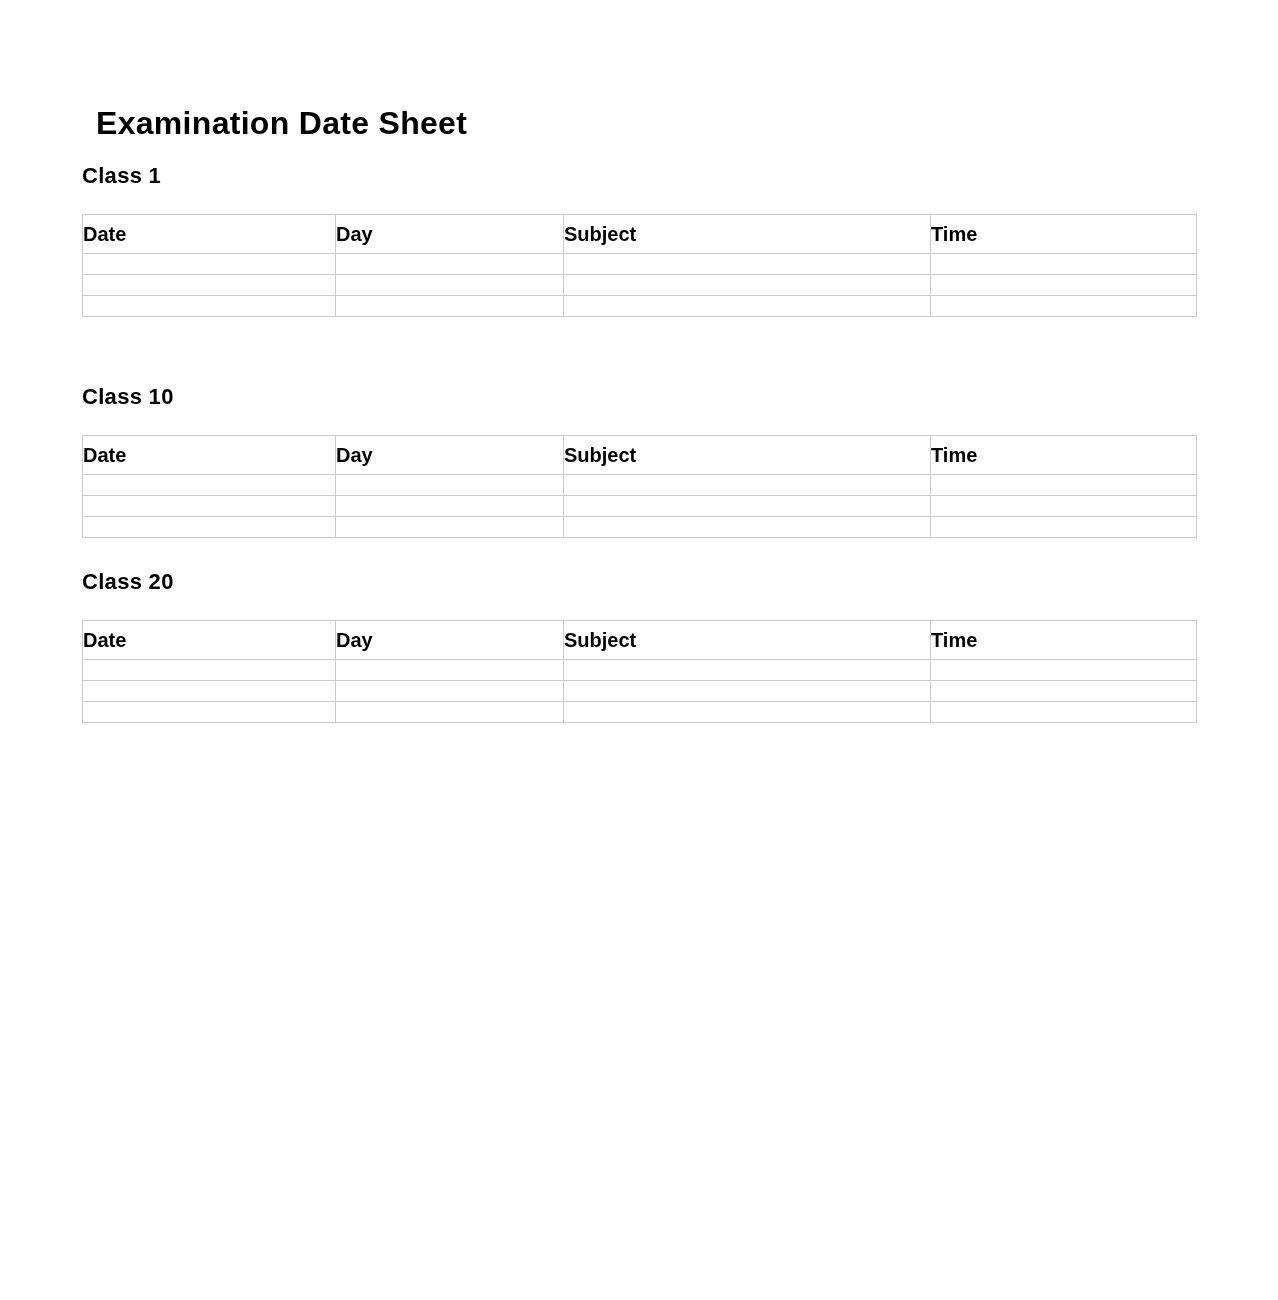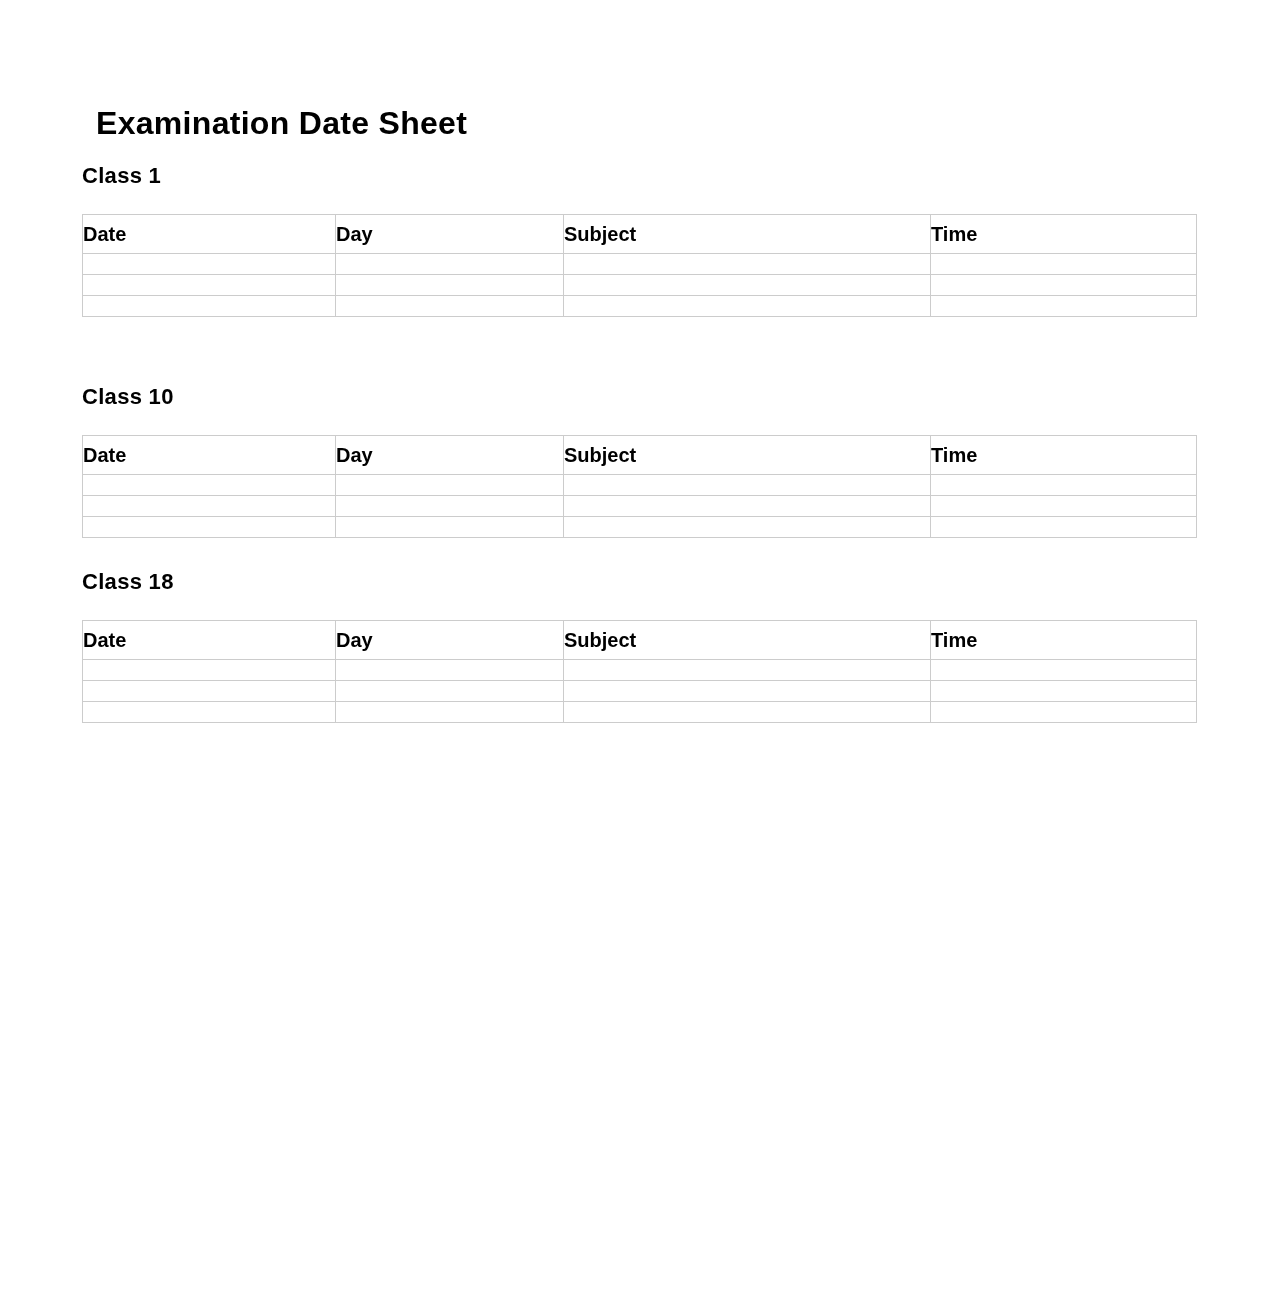--- a/index.html
+++ b/index.html
@@ -92,21 +92,21 @@
             <tr>
               <td></td>
               <td></td>
               <td></td>
               <td></td>
             </tr>
           </tbody>
         </table>
       </div>
       <div class="section" style="top: 568px;">
-        <h2>Class 18</h2>
+        <h2>Class 20</h2>
         <table>
           <colgroup>
             <col class="c1">
             <col class="c2">
             <col class="c3">
             <col class="c4">
           </colgroup>
           <thead>
             <tr>
               <th>Date</th>

